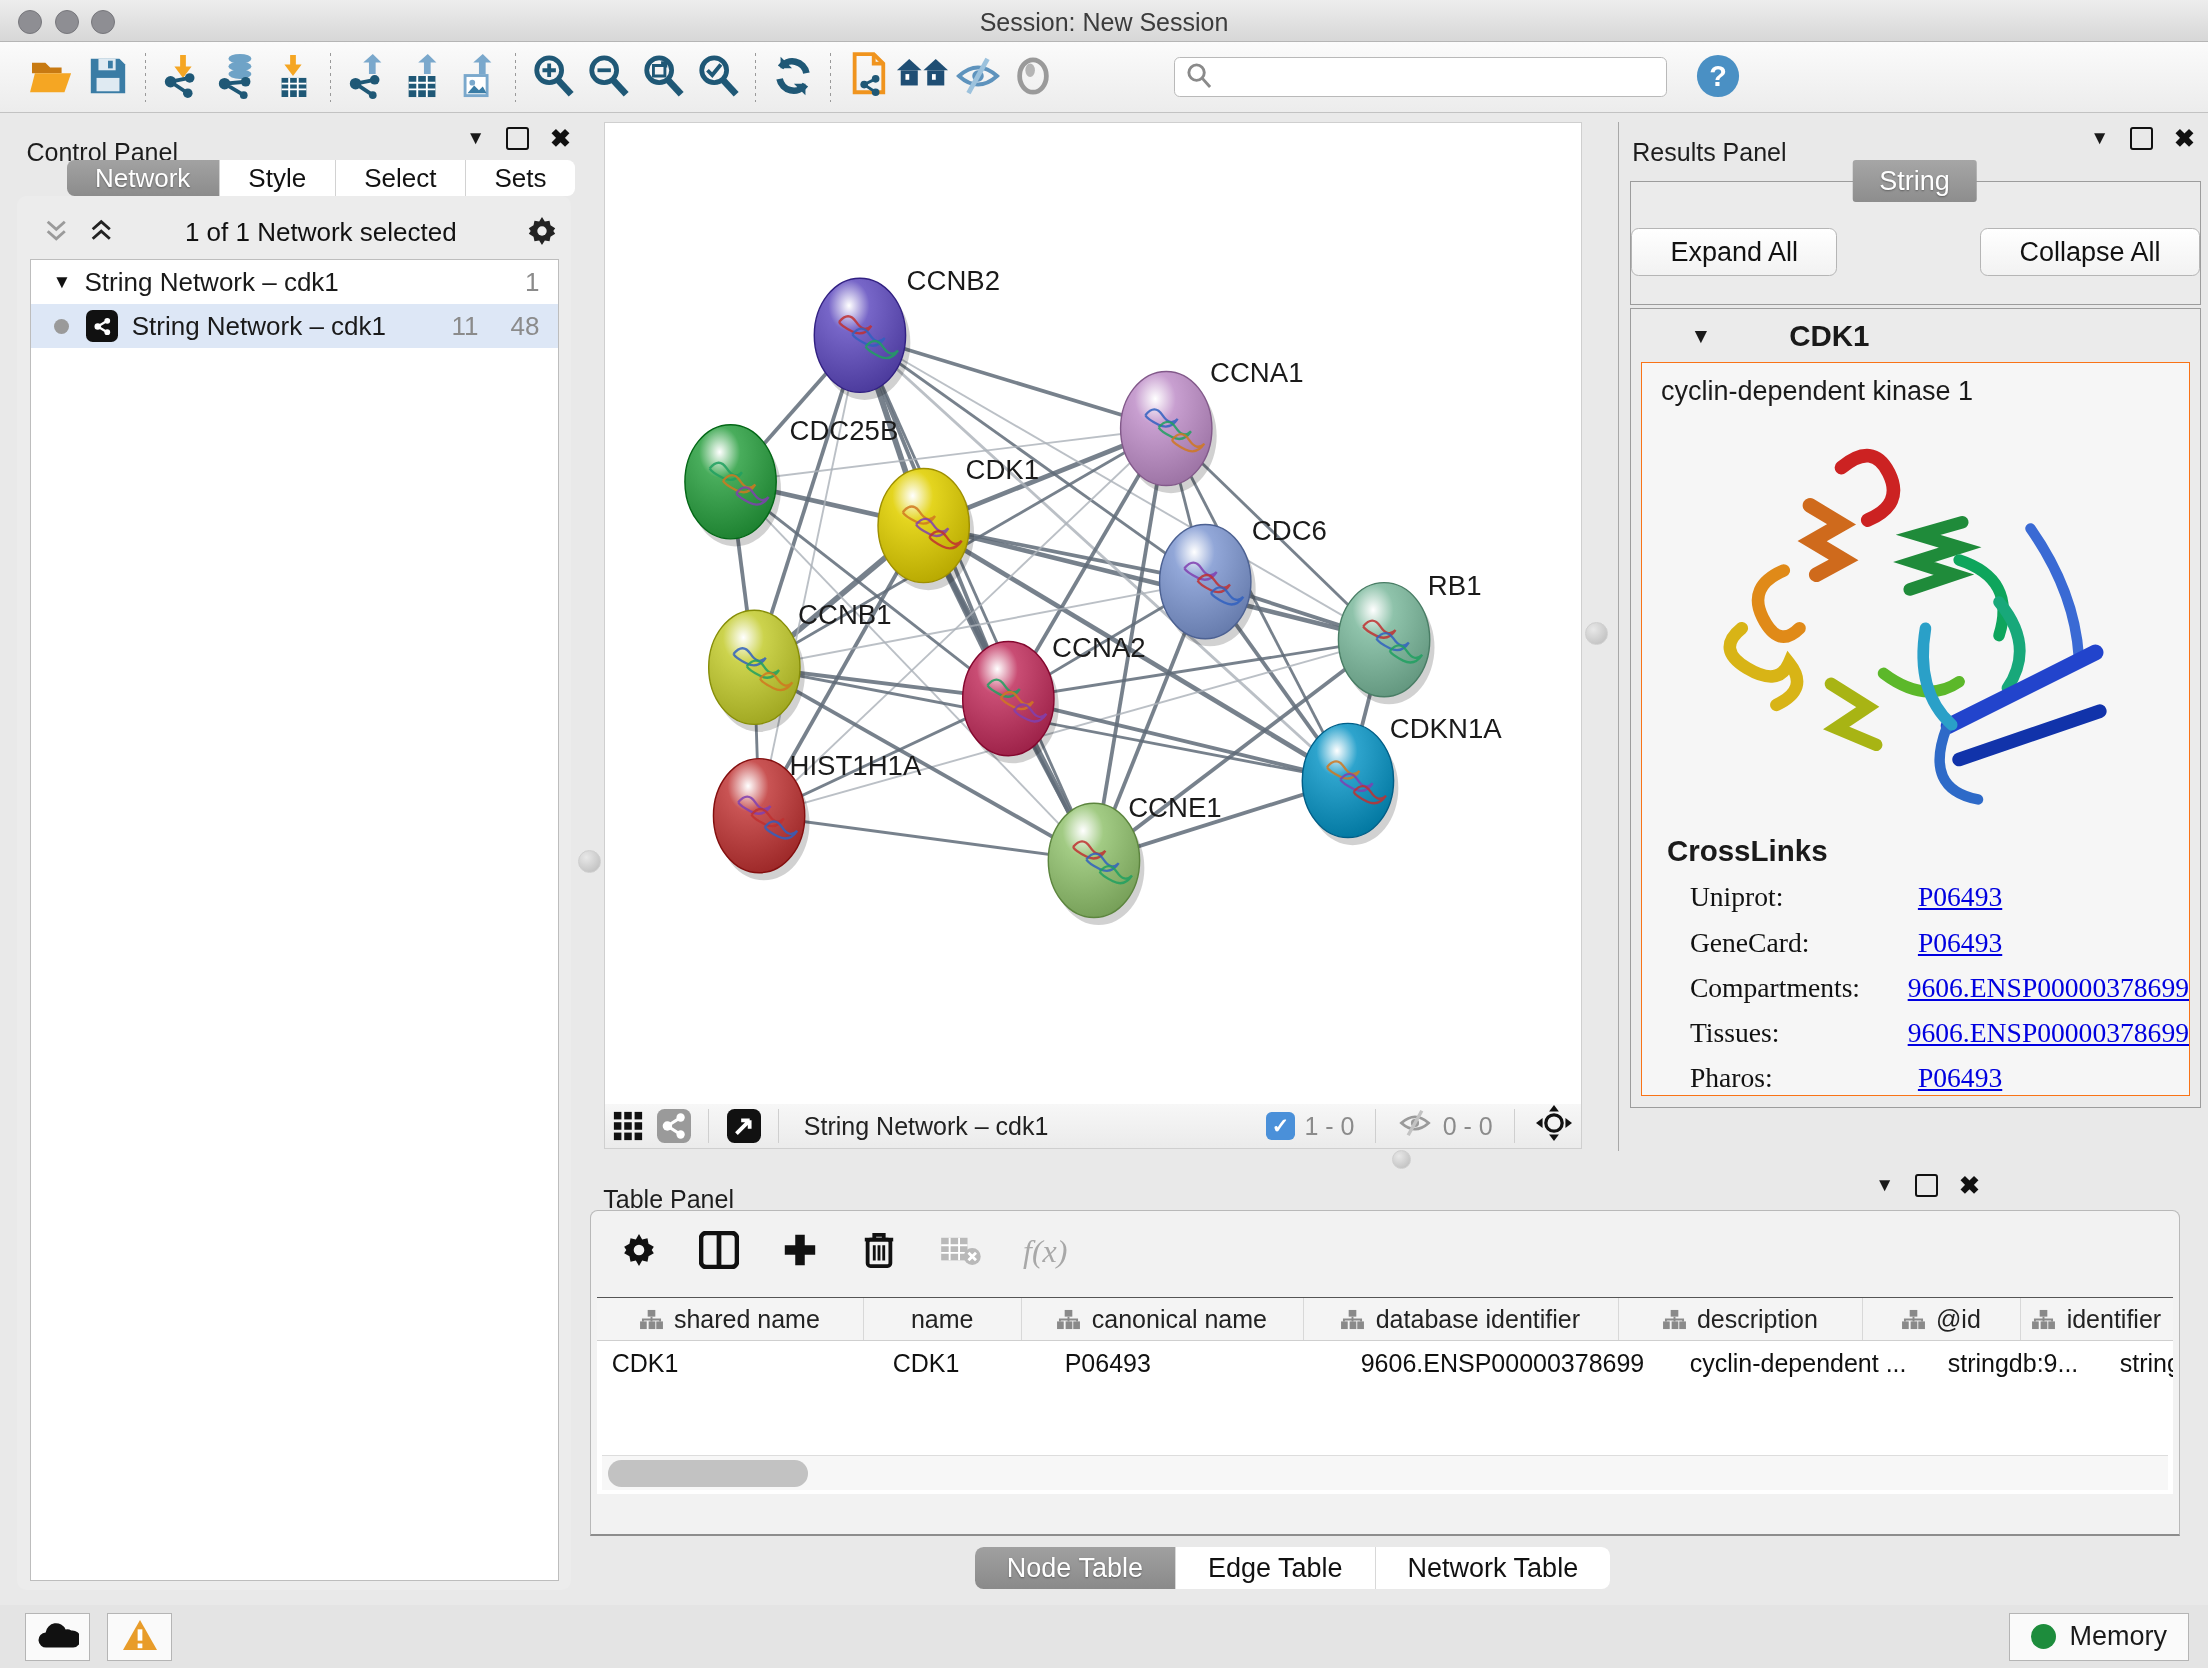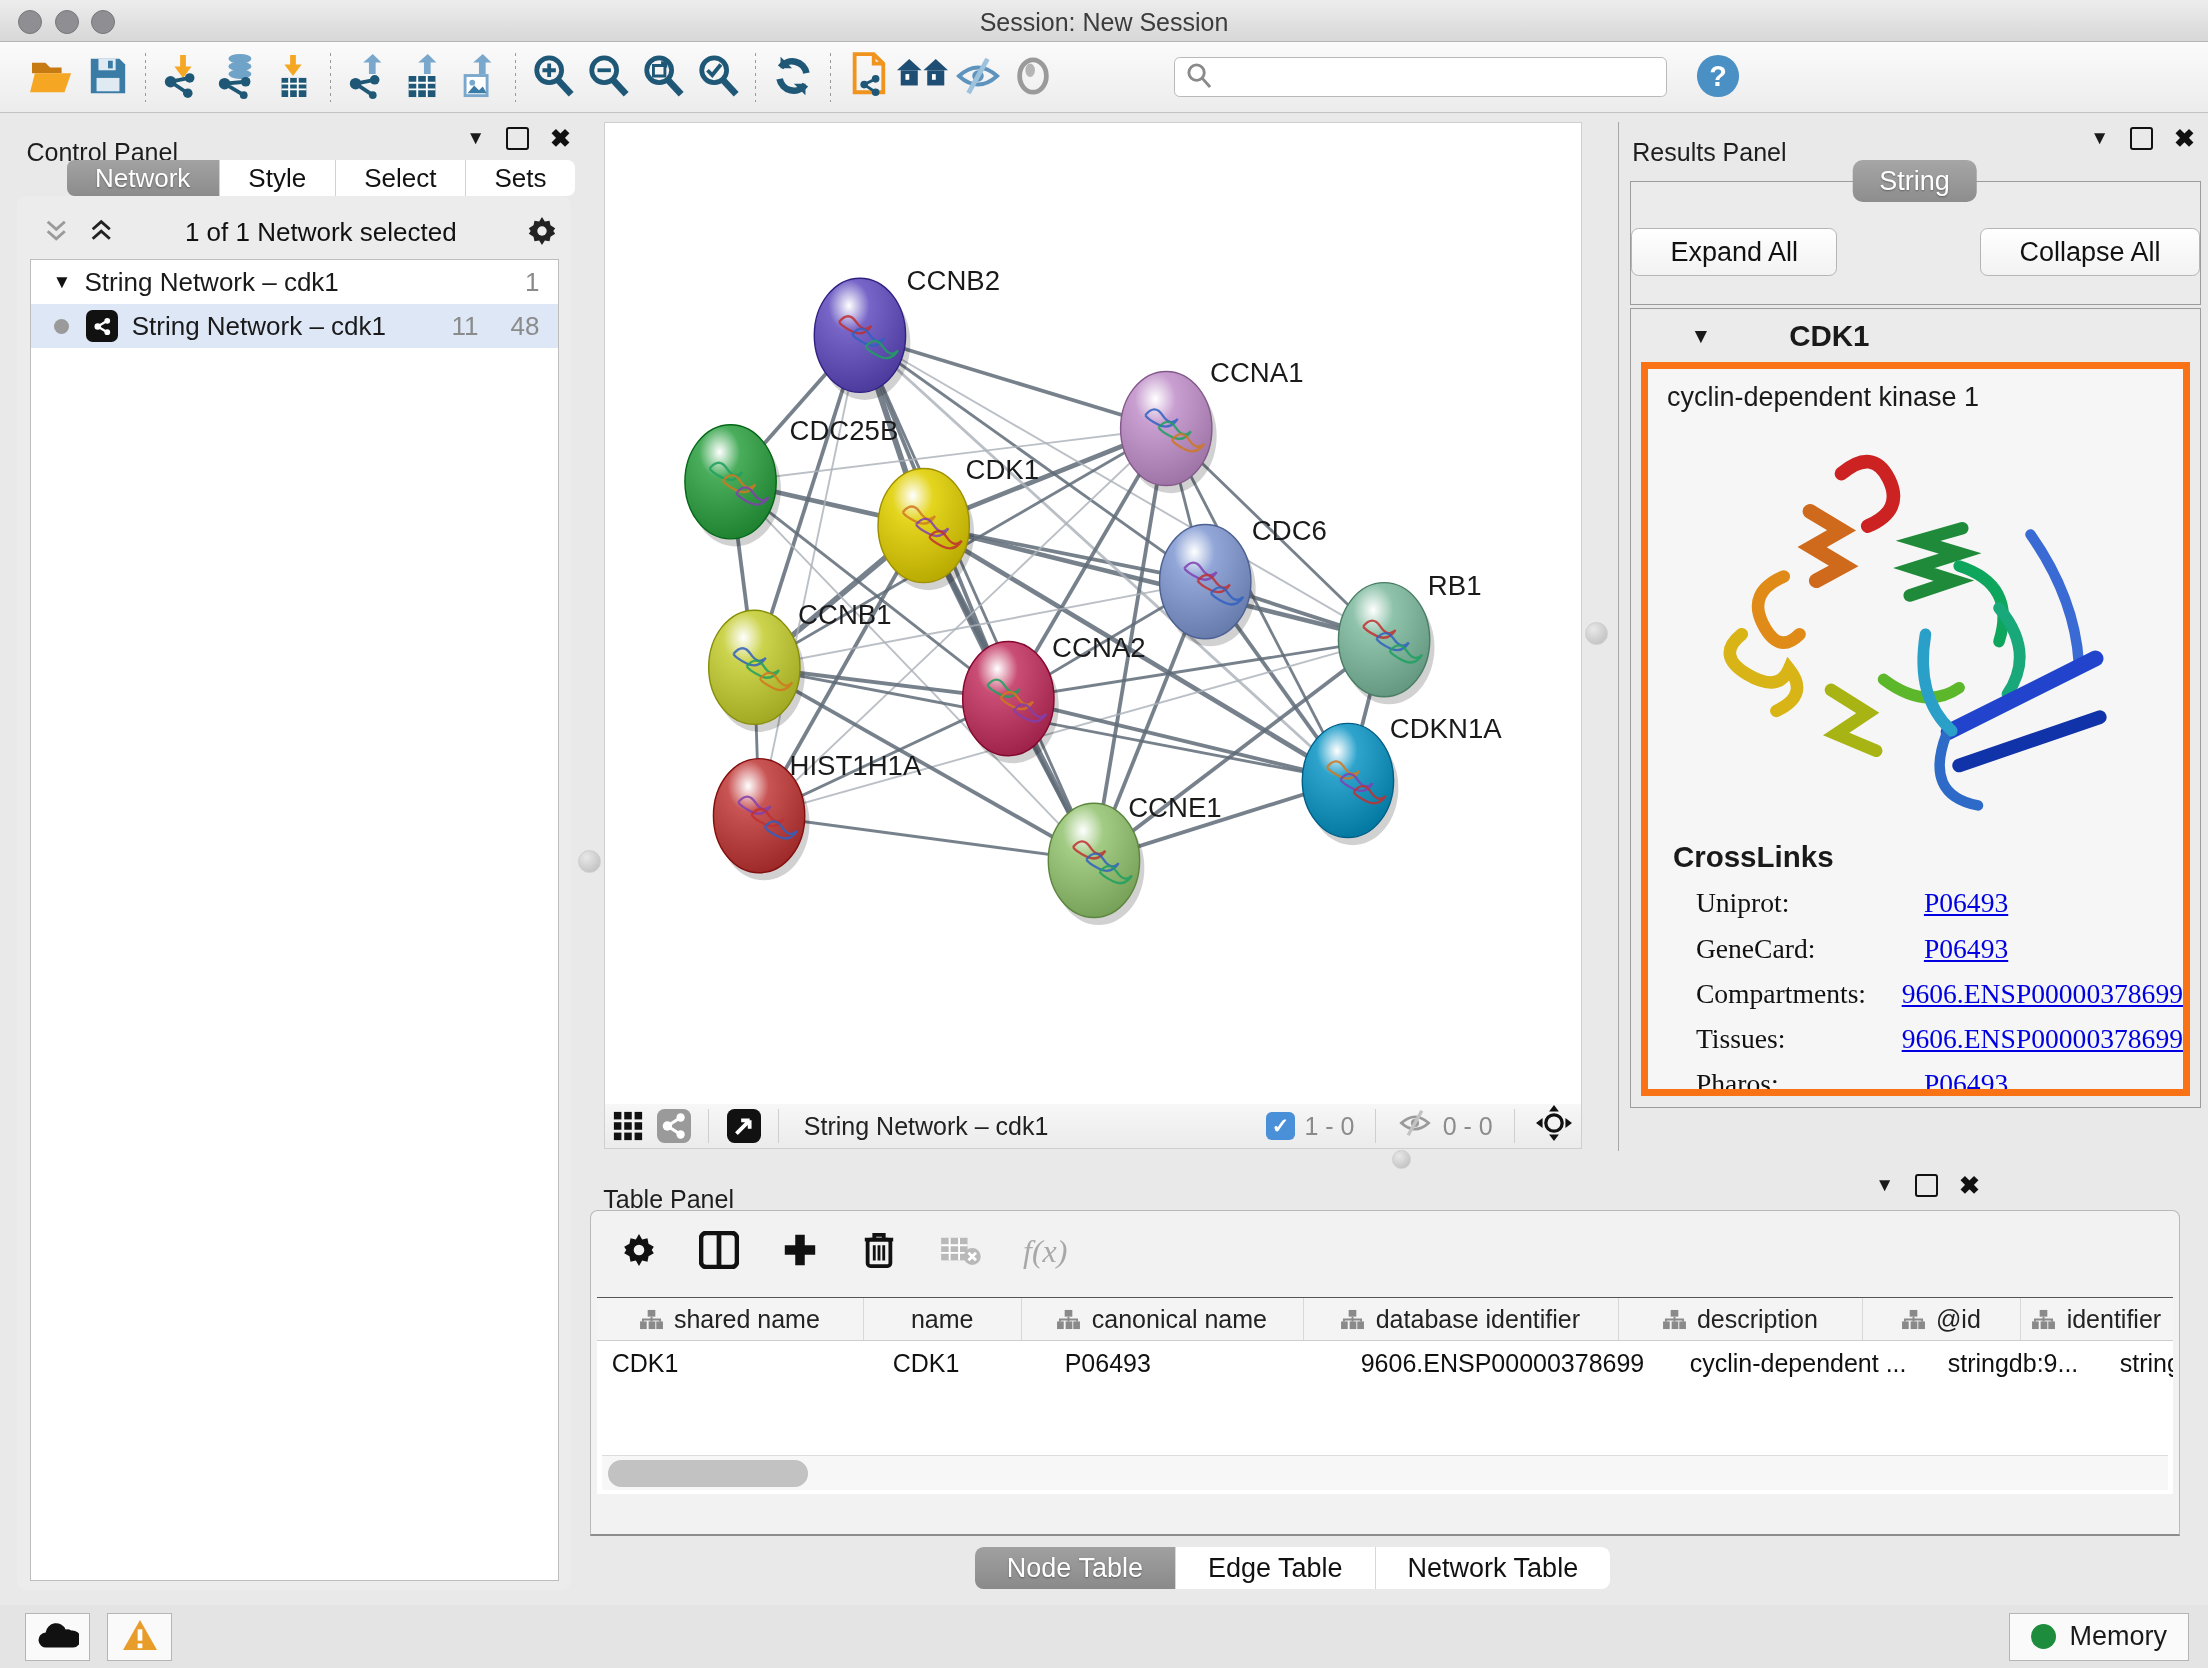--- a/index.html
+++ b/index.html
@@ -62,34 +62,34 @@
   .nb-title{margin-left:13.3px;}
   .nb-right{margin-left:auto;display:flex;align-items:center;gap:9.5px;}
   .nb-count{color:#8b8b8b;}
   .checkbox{width:28.5px;height:28.5px;border-radius:5.7px;background:#4a90d9;display:flex;
     align-items:center;justify-content:center;color:#fff;font-size:21px;font-weight:bold;}
   
   .rp{position:absolute;left:1618px;top:122px;width:591px;height:1029px;border-left:1px solid #a8a8a8;}
   .rp-header{position:absolute;left:13.3px;right:15px;top:0;height:32px;display:flex;
     align-items:center;justify-content:space-between;}
   .rp-tab{position:absolute;left:50%;top:38px;transform:translateX(-50%);
-    padding:5.7px 27px;font-size:27px;color:#fff;border-radius:10px;
+    padding:5.7px 27px;font-size:27px;color:#fff;border-radius:3px;
     background:linear-gradient(#a6a6a6,#8d8d8d);text-shadow:0 1px 1.9px rgba(0,0,0,.35);z-index:3;}
   .rp-box1{position:absolute;left:11.4px;right:9.5px;top:59px;height:122px;background:#ebebeb;
     border:1.9px solid #9c9c9c;}
   .rp-buttons{position:absolute;left:0;right:0;top:46px;display:flex;justify-content:space-between;gap:48px;}
   .btn{background:linear-gradient(#ffffff,#f2f2f2);border:1px solid #b5b5b5;border-radius:7.6px;
     font-size:27px;padding:7.6px 38px;color:#111;}
   .rp-box2{position:absolute;left:11.4px;right:9.5px;top:186px;bottom:43px;background:#ebebeb;
     border:1.9px solid #9c9c9c;}
   .rp-genehead{position:absolute;left:0;right:0;top:7.6px;height:38px;display:flex;align-items:center;}
   .rp-genehead .caret{margin-left:59px;font-size:21px;}
   .gene-name{font-size:29.5px;font-weight:bold;margin-left:78px;}
   .rp-card{position:absolute;left:9.5px;right:9.5px;top:53px;bottom:11.4px;background:#f6f6f6;
-    border:7px solid #f97316;overflow:hidden;}
+    border:1px solid #f97316;overflow:hidden;}
   .gene-desc{font-size:27px;margin:13.3px 0 0 19px;}
   .xl-title{font-family:Liberation Sans, sans-serif;font-weight:bold;font-size:29.5px;margin:19px 0 5.7px 25px;}
   .xl-row{display:flex;font-family:"Liberation Serif",serif;font-size:27.6px;margin:13.3px 0 0 48px;}
   .xl-label{width:228px;color:#111;}
   .xl-link{color:#0000e0;text-decoration:underline;}
   
   .tp{position:absolute;left:590px;top:1168px;width:1405px;height:430px;}
   .tp-header{position:absolute;left:13.3px;right:15px;top:0;height:34px;display:flex;
     align-items:center;justify-content:space-between;}
   .tp-body{position:absolute;left:0;top:42px;width:1588px;height:323px;background:#f2f2f2;

